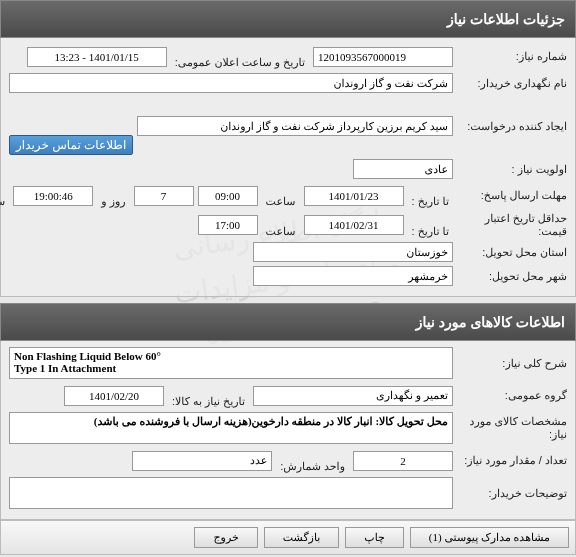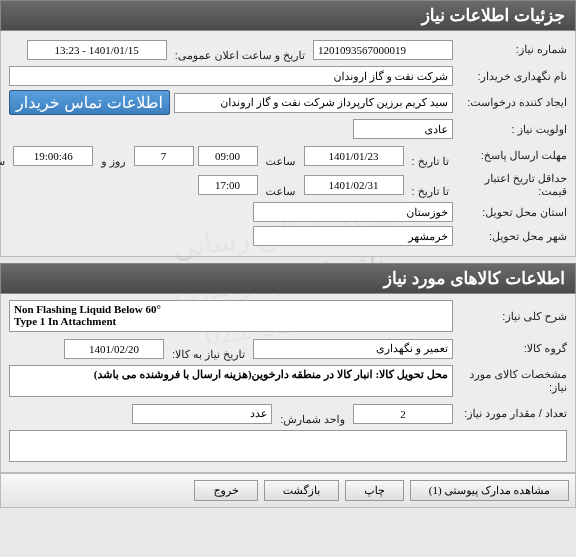--- a/index.html
+++ b/index.html
@@ -25,22 +25,22 @@
   z-index: 1;
   line-height: 1.6;
 }
 .panel {
   position: relative;
   z-index: 2;
 }
 .panel-header {
   background: linear-gradient(#6a6a6a, #4a4a4a);
   color: #fff;
-  padding: 4px 10px;
-  font-size: 17px;
+  padding: 10px 10px;
+  font-size: 14px;
   font-weight: bold;
   border: 1px solid #888;
 }
 .panel-body {
   background: rgba(240,240,240,0.6);
   padding: 6px 8px;
   border: 1px solid #bbb;
   border-top: none;
 }
 .row {
@@ -80,23 +80,24 @@
 .w100 { width: 100px; }
 .w140 { width: 140px; }
 .w200 { width: 200px; }
 .flex1 { flex: 1; min-width: 0; }
 textarea.fld { height: 32px; resize: none; font-weight: bold; }
 .btn-tag {
   background: linear-gradient(#5aa0dd, #3d7fbf);
   color: #fff;
   border: 1px solid #2a5a8a;
   padding: 2px 6px;
-  font-size: 16px;
+  font-size: 12px;
   border-radius: 2px;
   cursor: pointer;
+  margin-top: 38px;
 }
 .highlight-green {
   background: #d8f08a;
   border: 1px solid #9ac93d;
 }
 .footer {
   position: relative;
   z-index: 2;
   background: linear-gradient(#f8f8f8,#e4e4e4);
   border: 1px solid #bbb;
@@ -188,39 +189,40 @@
   <div class="panel-header">اطلاعات کالاهای مورد نیاز</div>
   <div class="panel-body">
 
     <div class="row">
       <span class="label">شرح کلی نیاز:</span>
       <textarea class="fld fld-ltr flex1" style="">Non Flashing Liquid Below 60°
 Type 1 In Attachment</textarea>
     </div>
 
     <div class="row">
-      <span class="label">گروه کالا:</span>
+      <span class="label">گروه عمومی:</span>
       <input class="fld w200" value="تعمیر و نگهداری" style="">
       <span class="label-sm">تاریخ نیاز به کالا:</span>
       <input class="fld fld-ltr fld-ctr w100" value="1401/02/20" style="">
     </div>
 
     <div class="row">
       <span class="label">مشخصات کالای مورد نیاز:</span>
       <textarea class="fld flex1" style="">محل تحویل کالا: انبار کالا در منطقه دارخوین(هزینه ارسال با فروشنده می باشد)</textarea>
     </div>
 
     <div class="row">
       <span class="label">تعداد / مقدار مورد نیاز:</span>
       <input class="fld fld-ctr w100" value="2" style="">
       <span class="label-sm">واحد شمارش:</span>
       <input class="fld w140" value="عدد" style="">
     </div>
 
     <div class="row">
+      <span class="label">توضیحات خریدار:</span>
       <textarea class="fld flex1" style=""></textarea>
     </div>
 
   </div>
 </div>
 
 <div class="footer">
   <button class="btn">مشاهده مدارک پیوستی (1)</button>
   <button class="btn">چاپ</button>
   <button class="btn">بازگشت</button>

